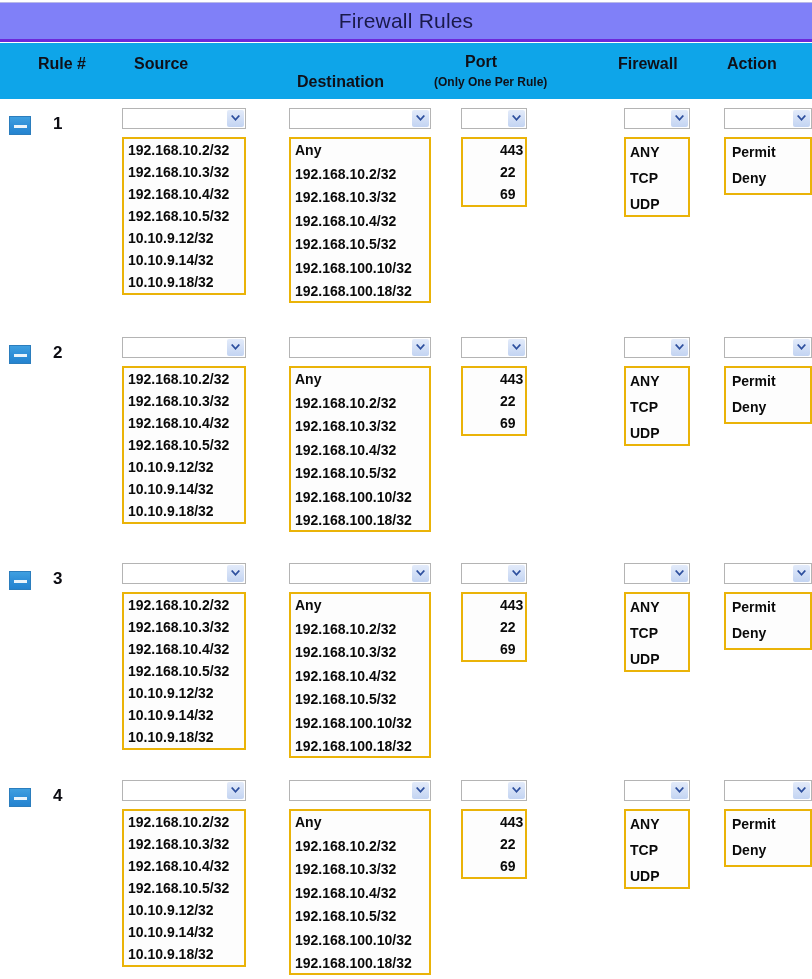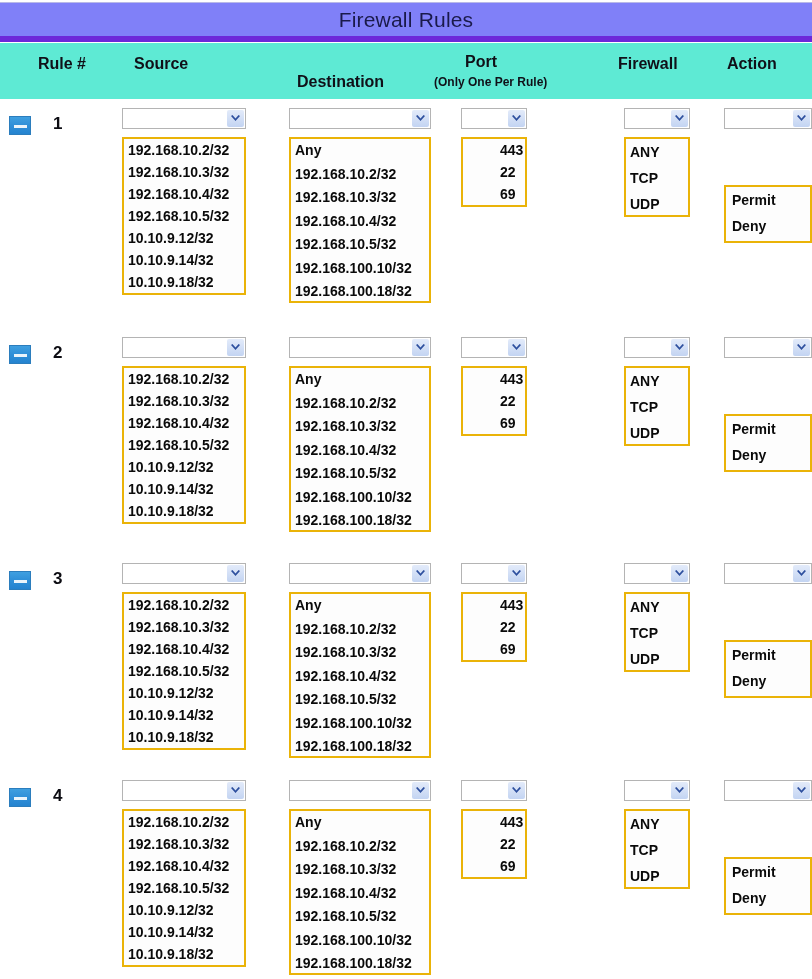--- a/index.html
+++ b/index.html
@@ -24,41 +24,41 @@
 
   
   .title-bar {
     position: absolute;
     left: 0;
     top: 2px;
     width: 812px;
     height: 40px;
     background: #8080f8;
     border-top: 1px solid #b9b9e8;
-    border-bottom: 6px solid #6d28d9;
+    border-bottom: 3px solid #6d28d9;
     box-sizing: border-box;
     display: flex;
     align-items: center;
     justify-content: center;
   }
   .title-bar .title-text {
     font-size: 21px;
     font-weight: 400;
     color: #1a1a4a;
     letter-spacing: 0.2px;
   }
 
   
   .col-header {
     position: absolute;
     left: 0;
     top: 43px;
     width: 812px;
     height: 56px;
-    background: #5eead4;
+    background: #0ea5e9;
     box-sizing: border-box;
   }
   .col-header .ch {
     position: absolute;
     font-size: 16px;
     font-weight: bold;
     color: #101018;
     white-space: nowrap;
   }
   .ch-rule { left: 38px;  top: 12px; }
@@ -161,21 +161,21 @@
   .col-src   { left: 122px; width: 124px; }
   .col-dst   { left: 289px; width: 142px; }
   .col-port  { left: 461px; width: 66px;  }
   .col-proto { left: 624px; width: 66px;  }
   .col-act   { left: 724px; width: 88px;  }
 
   .lb-src   { left: 122px; width: 124px; top: 29px; height: 158px; }
   .lb-dst   { left: 289px; width: 142px; top: 29px; height: 166px; }
   .lb-port  { left: 461px; width: 66px;  top: 29px; height: 70px; padding-left: 32px;  }
   .lb-proto { left: 624px; width: 66px;  top: 29px; height: 80px;  }
-  .lb-act   { left: 724px; width: 88px;  top: 29px; height: 58px; margin-top: 48px;  }
+  .lb-act   { left: 724px; width: 88px;  top: 29px; height: 58px;  }
 
   .lb-dst .opt { line-height: 23.5px; height: 23.5px; }
   .lb-proto .opt { line-height: 26px; height: 26px; }
   .lb-act .opt { line-height: 26px; height: 26px; padding-left: 6px; }
   .lb-port .opt { line-height: 22px; height: 22px; padding-left: 5px; }
 </style>
 </head>
 <body>
 
 <div id="page">

